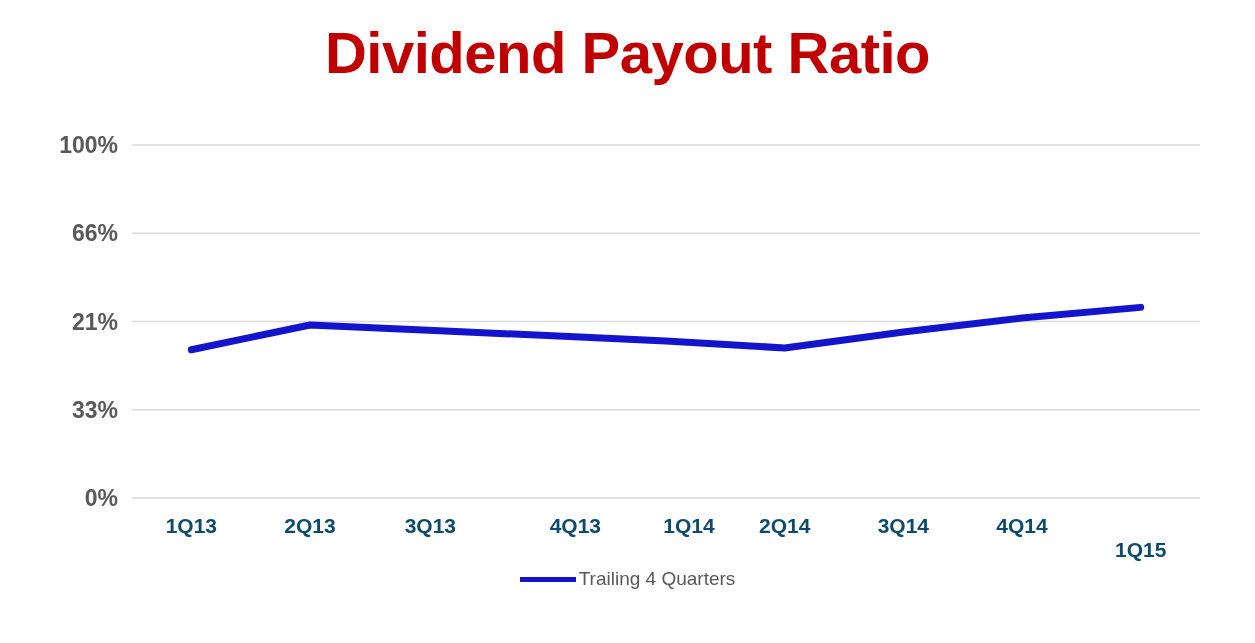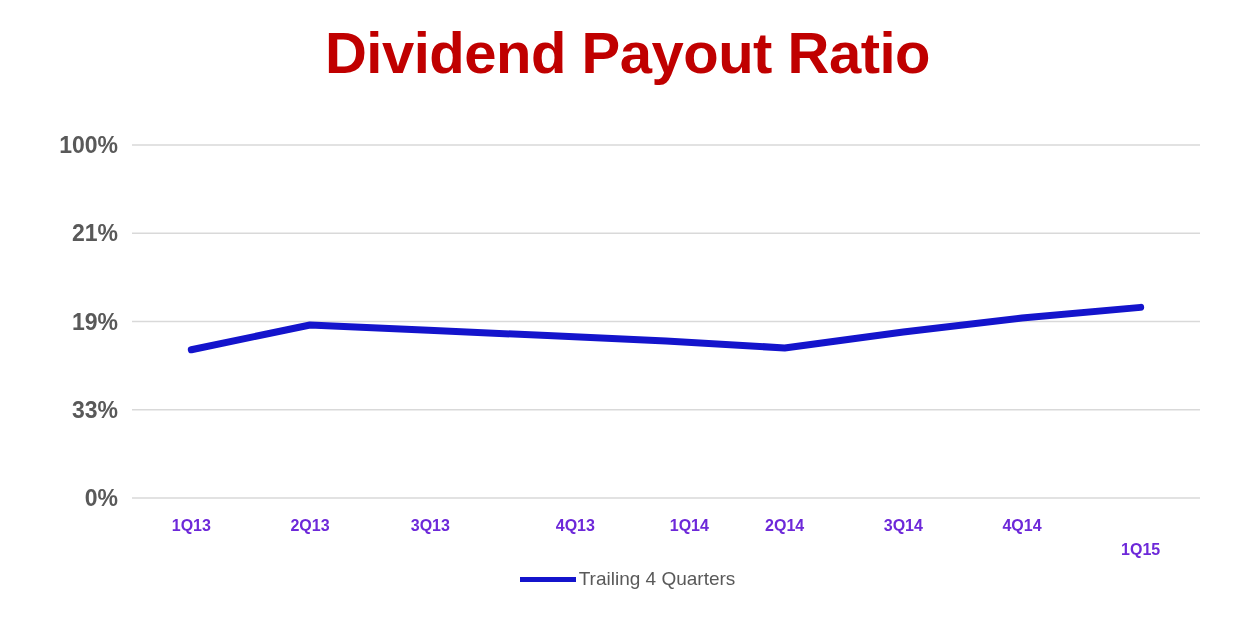--- a/index.html
+++ b/index.html
@@ -42,23 +42,23 @@
     width: 90px;
     text-align: right;
     font-size: 23px;
     font-weight: bold;
     color: #595959;
     line-height: 20px;
   }
   .x-tick-label {
     position: absolute;
     text-align: center;
-    font-size: 16px;
+    font-size: 21px;
     font-weight: bold;
-    color: #6d28d9;
+    color: #0c4a6e;
     line-height: 24px;
     white-space: nowrap;
   }
   #legend {
     position: absolute;
     left: 0;
     top: 568px;
     width: 1255px;
     display: flex;
     align-items: center;
@@ -95,30 +95,30 @@
         <line x1="132" x2="1200" y1="145" y2="145" stroke="#D9D9D9" stroke-width="1.6"></line>
       </g>
     <g id="series-lines">
         <polyline points="191.33333333333334,349.74 310,325.03 428.6666666666667,330.32500000000005 547.3333333333334,335.62 666,340.91499999999996 784.6666666666667,347.975 903.3333333333334,332.09000000000003 1022,317.97 1140.6666666666667,307.38" fill="none" stroke="#1414CC" stroke-width="7" stroke-linejoin="round" stroke-linecap="round"></polyline>
       </g>
   </svg>
 
   <div id="y-tick-labels">
       <div class="y-tick-label" style="left: 28px; top: 488px;">0%</div>
       <div class="y-tick-label" style="left: 28px; top: 399.75px;">33%</div>
-      <div class="y-tick-label" style="left: 28px; top: 311.5px;">19%</div>
-      <div class="y-tick-label" style="left: 28px; top: 223.25px;">21%</div>
+      <div class="y-tick-label" style="left: 28px; top: 311.5px;">21%</div>
+      <div class="y-tick-label" style="left: 28px; top: 223.25px;">66%</div>
       <div class="y-tick-label" style="left: 28px; top: 135px;">100%</div>
     </div>
   <div id="x-tick-labels">
       <div class="x-tick-label" style="left: 132px; width: 118.667px; top: 514px;">1Q13</div>
       <div class="x-tick-label" style="left: 250.667px; width: 118.667px; top: 514px;">2Q13</div>
       <div class="x-tick-label" style="left: 371px; width: 118.667px; top: 514px;">3Q13</div>
       <div class="x-tick-label" style="left: 516px; width: 118.667px; top: 514px;">4Q13</div>
-      <div class="x-tick-label" style="left: 630px; width: 118.667px; top: 514px;">1Q14</div>
+      <div class="x-tick-label" style="left: 596px; width: 118.667px; top: 514px; text-align: right;">1Q14</div>
       <div class="x-tick-label" style="left: 725.333px; width: 118.667px; top: 514px;">2Q14</div>
       <div class="x-tick-label" style="left: 844px; width: 118.667px; top: 514px;">3Q14</div>
       <div class="x-tick-label" style="left: 962.667px; width: 118.667px; top: 514px;">4Q14</div>
       <div class="x-tick-label" style="left: 1081.33px; width: 118.667px; top: 538px;">1Q15</div>
     </div>
 
   <div id="legend">
       <div style="display: flex; align-items: center;">
         <span class="legend-swatch" style="background: rgb(20, 20, 204);"></span>
         <span class="legend-text">Trailing 4 Quarters</span>

